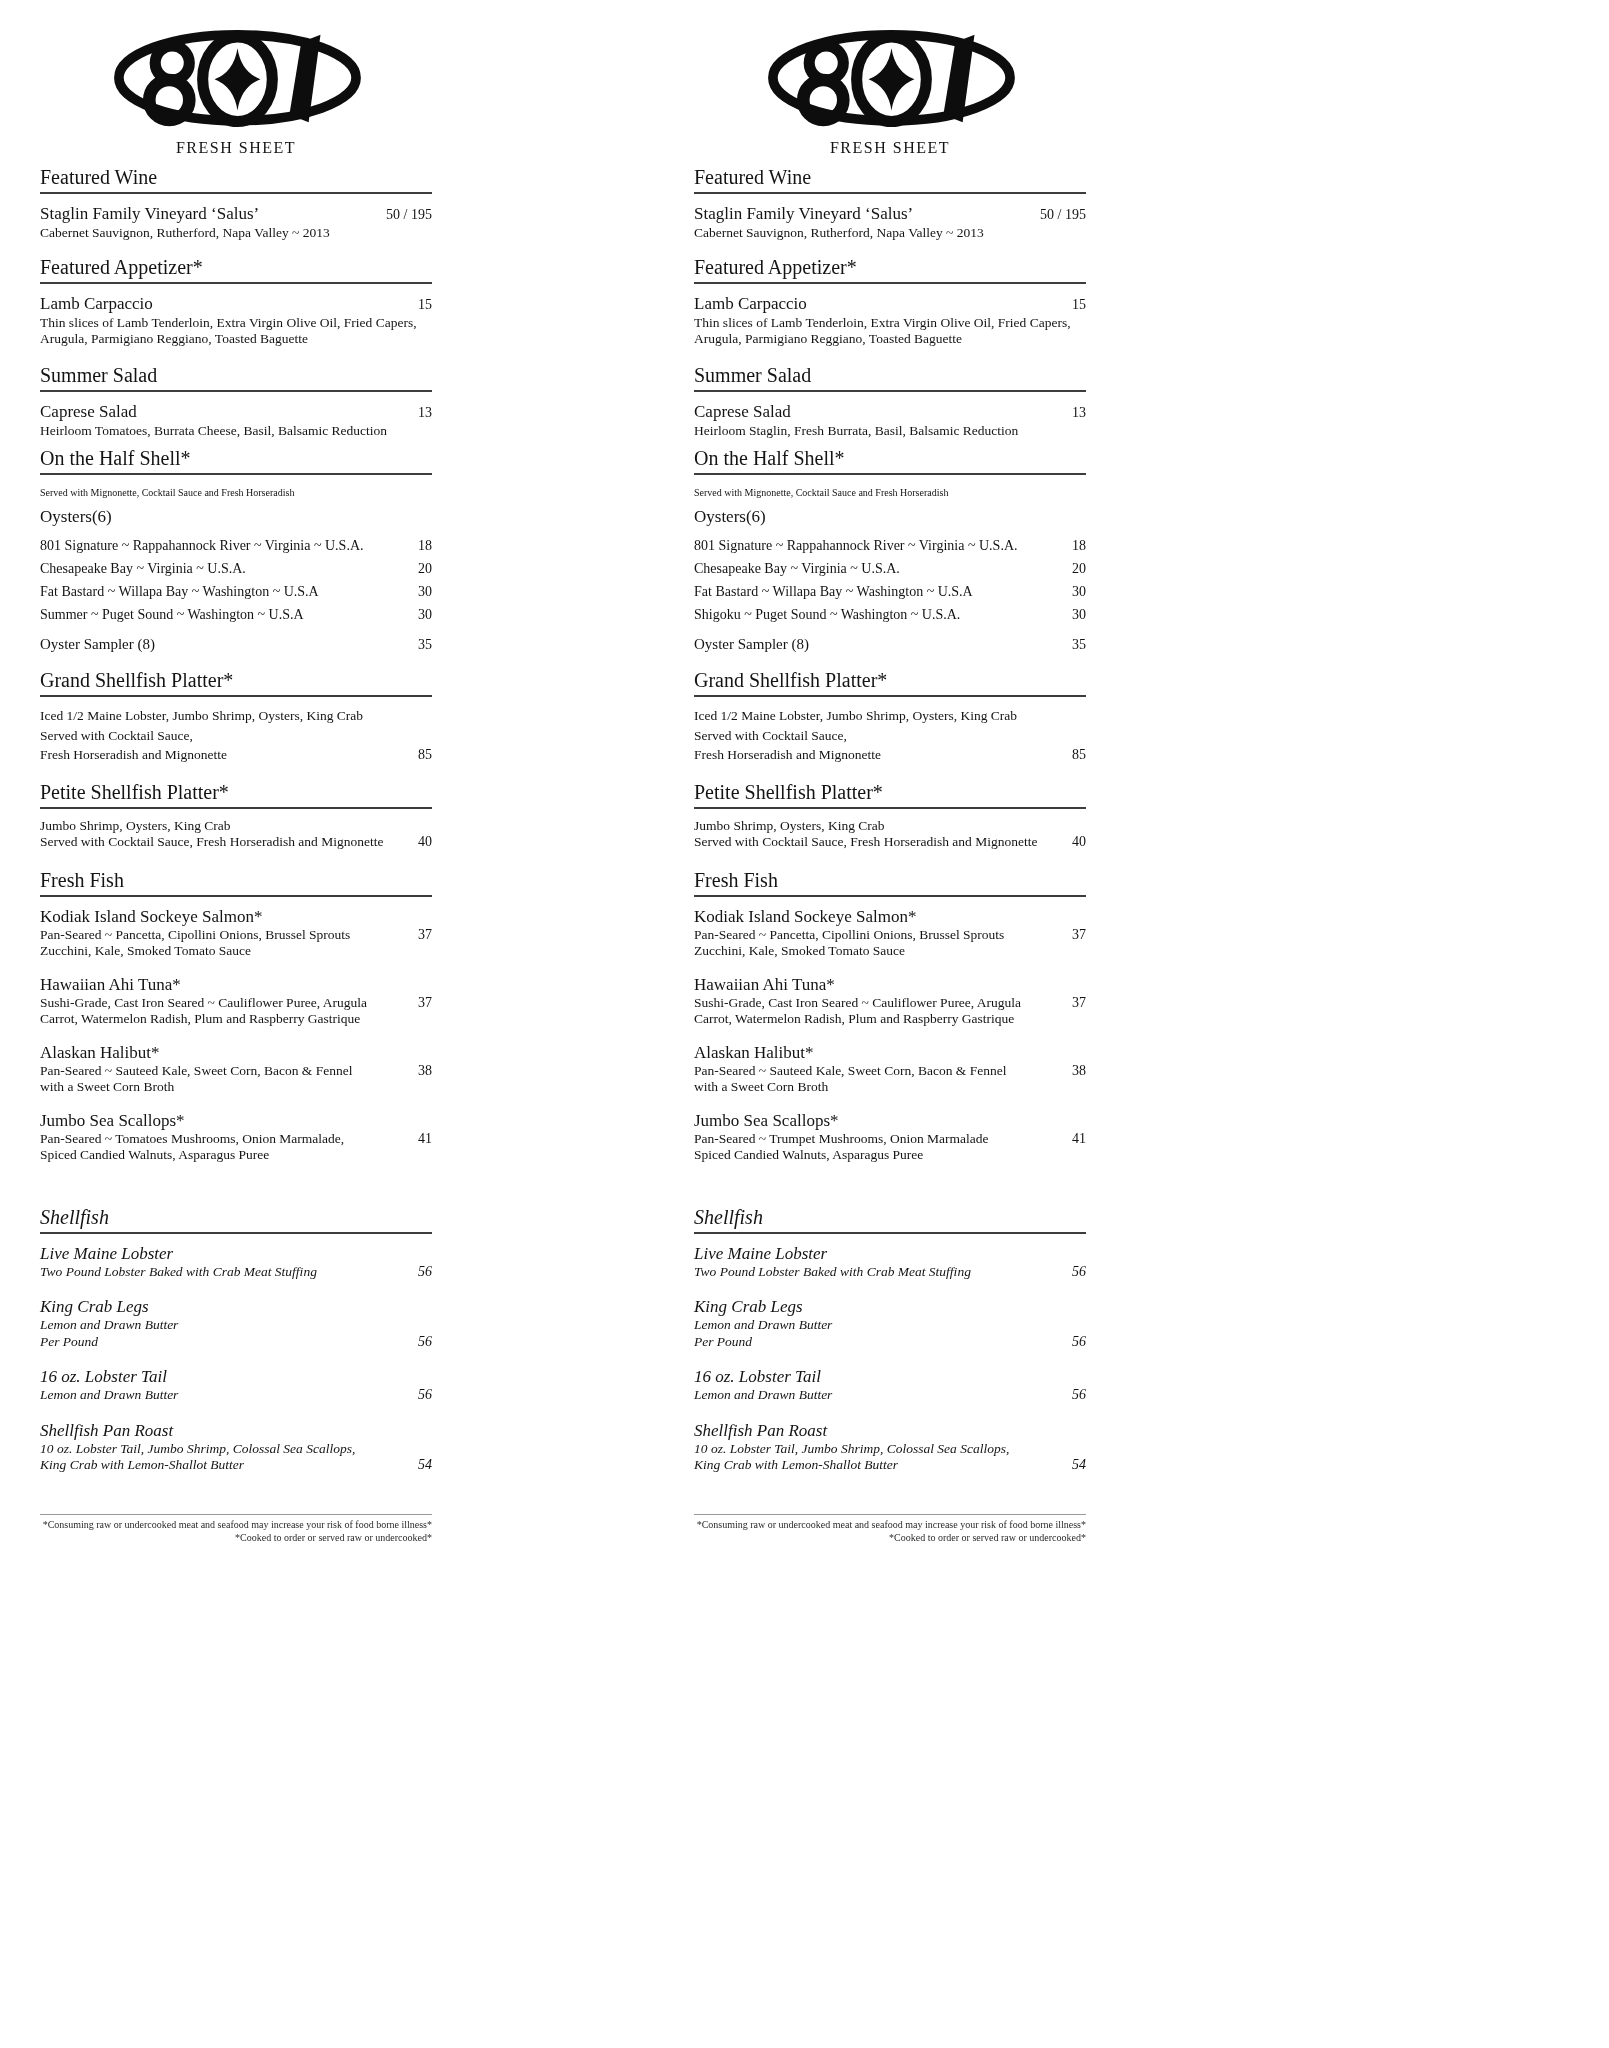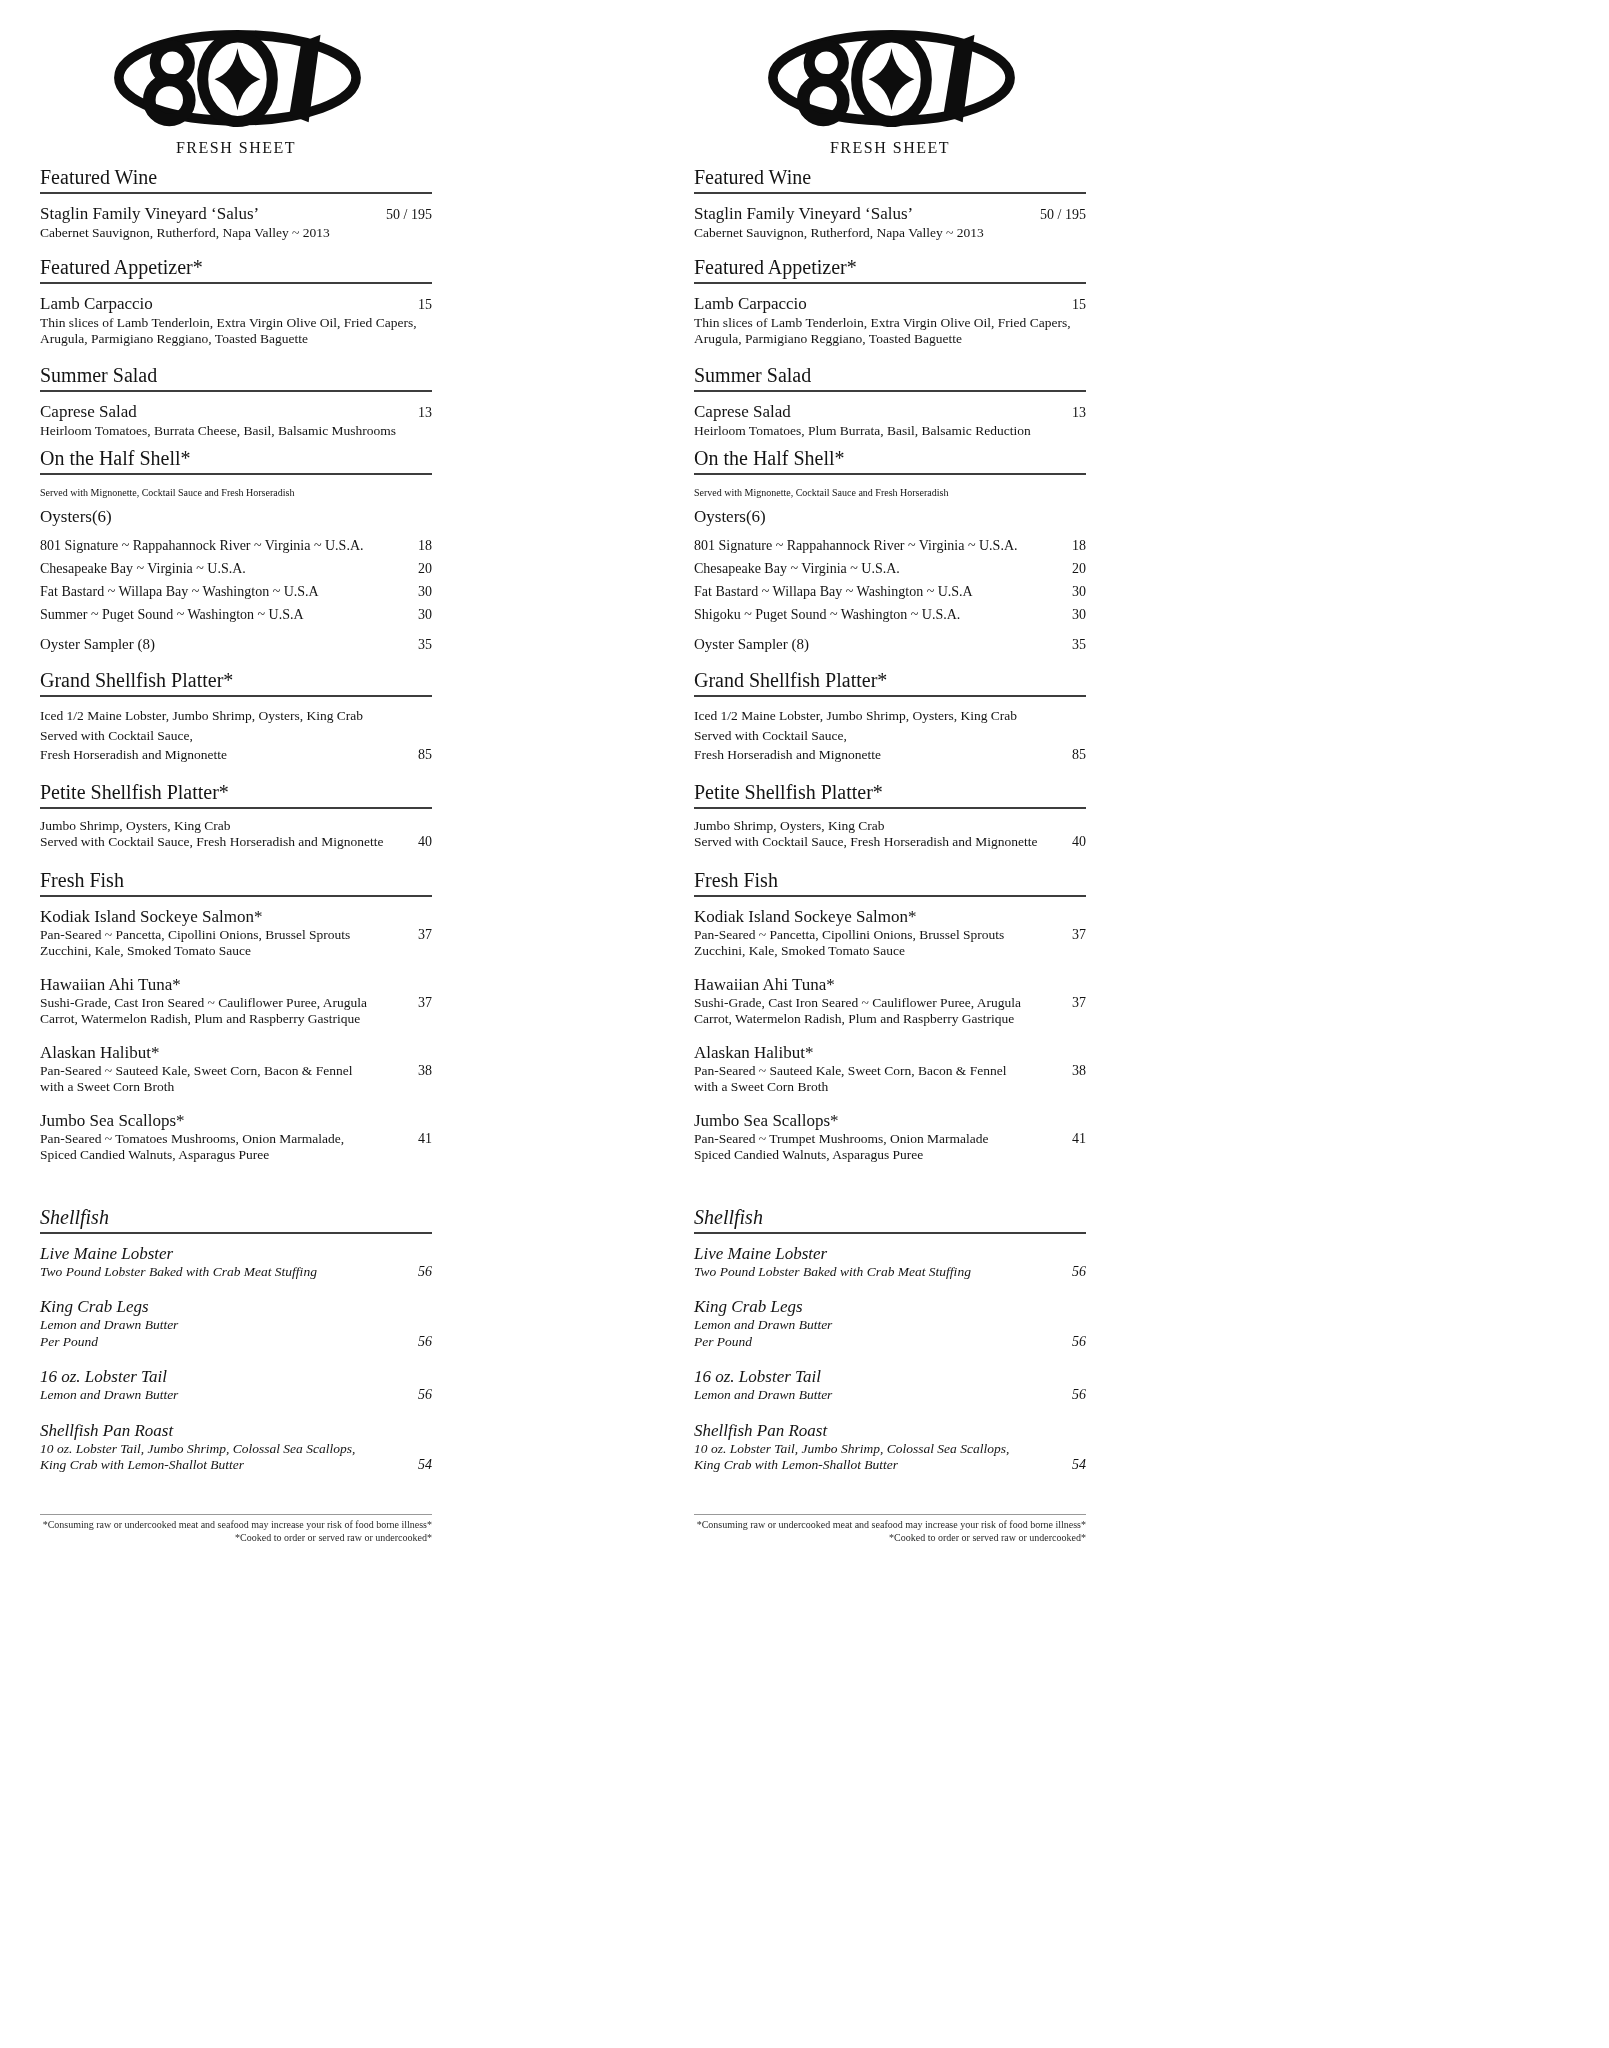--- a/index.html
+++ b/index.html
@@ -114,21 +114,21 @@
         </div>
         <div class="section" data-name="section-summer-salad">
           <div class="sec-title" data-name="section-title">Summer Salad</div>
           <div class="sec-rule" data-name="section-underline"></div>
           <div class="item" data-name="menu-item">
             <div class="line name" data-name="menu-line">
               <span class="txt" data-name="item-text">Caprese Salad</span>
               <span class="price" data-name="item-price">13</span>
             </div>
             <div class="line desc" data-name="menu-line">
-              <span class="txt" data-name="item-text">Heirloom Tomatoes, Burrata Cheese, Basil, Balsamic Mushrooms</span>
+              <span class="txt" data-name="item-text">Heirloom Tomatoes, Burrata Cheese, Basil, Balsamic Reduction</span>
             </div>
           </div>
         </div>
         <div class="section" data-name="section-on-the-half-shell">
           <div class="sec-title" data-name="section-title">On the Half Shell*</div>
           <div class="sec-rule" data-name="section-underline"></div>
           <div class="item" data-name="menu-item">
             <div class="line intro" data-name="menu-line">
               <span class="txt" data-name="item-text">Served with Mignonette, Cocktail Sauce and Fresh Horseradish</span>
             </div>
@@ -339,21 +339,21 @@
         </div>
         <div class="section" data-name="section-summer-salad">
           <div class="sec-title" data-name="section-title">Summer Salad</div>
           <div class="sec-rule" data-name="section-underline"></div>
           <div class="item" data-name="menu-item">
             <div class="line name" data-name="menu-line">
               <span class="txt" data-name="item-text">Caprese Salad</span>
               <span class="price" data-name="item-price">13</span>
             </div>
             <div class="line desc" data-name="menu-line">
-              <span class="txt" data-name="item-text">Heirloom Tomatoes, Plum Burrata, Basil, Balsamic Reduction</span>
+              <span class="txt" data-name="item-text">Heirloom Staglin, Fresh Burrata, Basil, Balsamic Reduction</span>
             </div>
           </div>
         </div>
         <div class="section" data-name="section-on-the-half-shell">
           <div class="sec-title" data-name="section-title">On the Half Shell*</div>
           <div class="sec-rule" data-name="section-underline"></div>
           <div class="item" data-name="menu-item">
             <div class="line intro" data-name="menu-line">
               <span class="txt" data-name="item-text">Served with Mignonette, Cocktail Sauce and Fresh Horseradish</span>
             </div>

